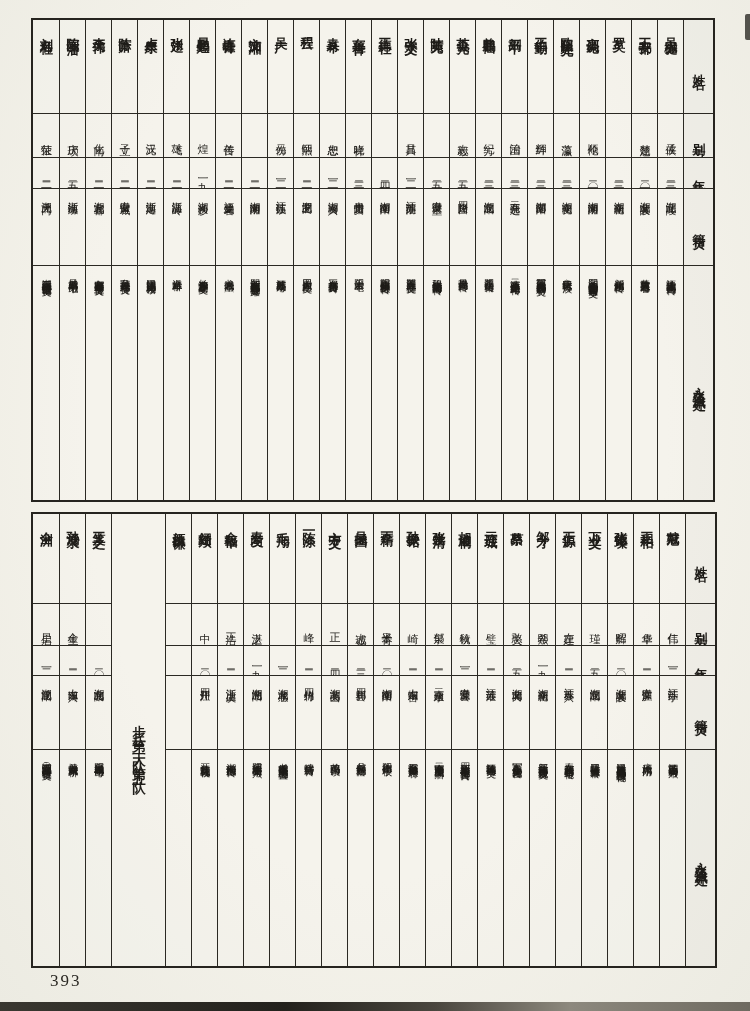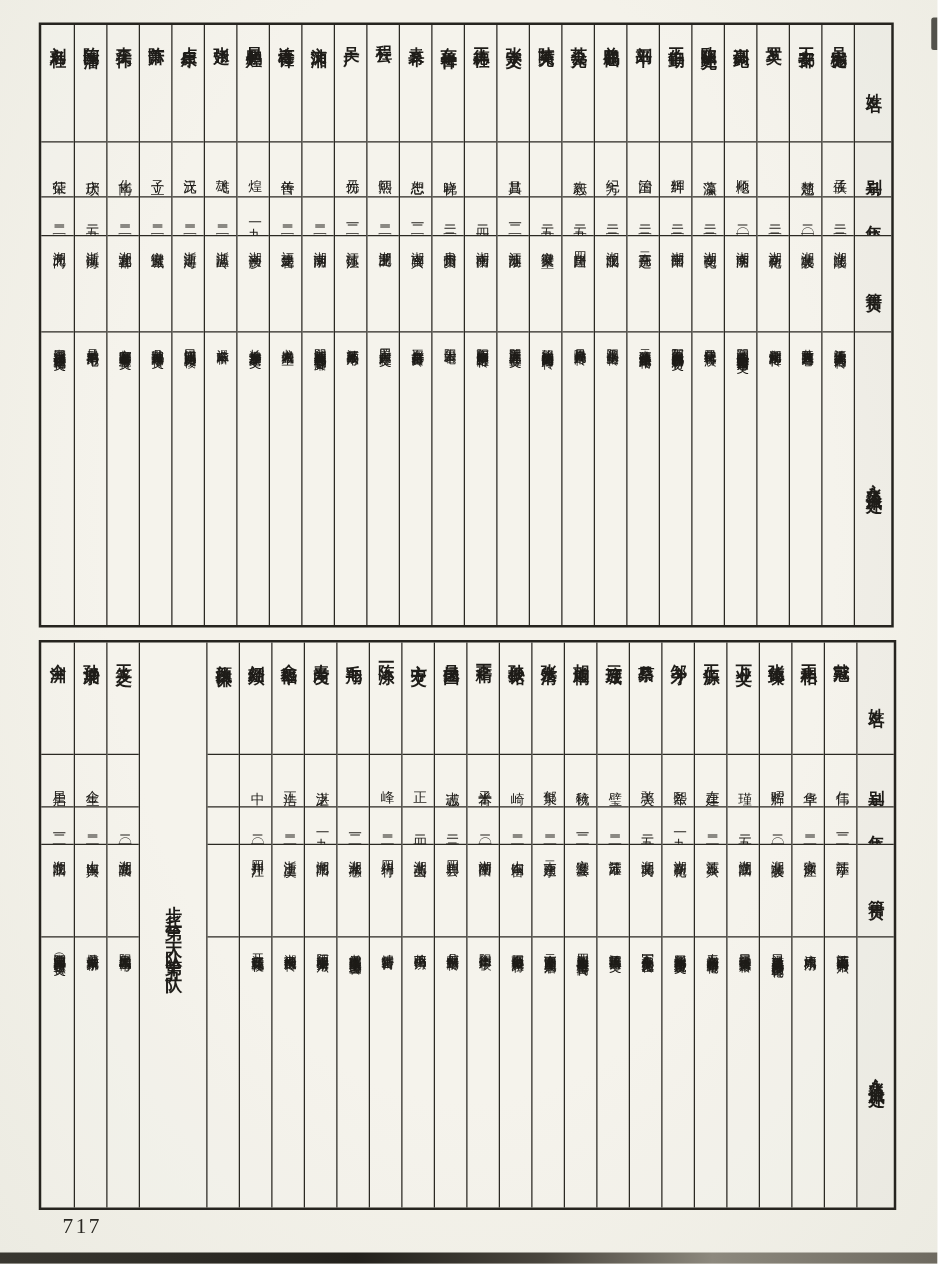--- a/index.html
+++ b/index.html
@@ -416,15 +416,15 @@
     </div>
     <div class="col person-col">
       <div class="cell name" style="height: 90px;">全洲</div>
       <div class="cell alias" style="height: 42px;">星启</div>
       <div class="cell age" style="height: 30px;">二一</div>
       <div class="cell origin" style="height: 74px;">湖北汉阳</div>
       <div class="cell address" style="height: 216px;">湖北汉阳县邓家口（金口镇转交）</div>
     </div>
   </div>
 
-<div id="page-number">717</div>
+<div id="page-number">393</div>
 <div id="bottom-strip"></div>
 <div id="corner-mark"></div>
 
 </body></html>

